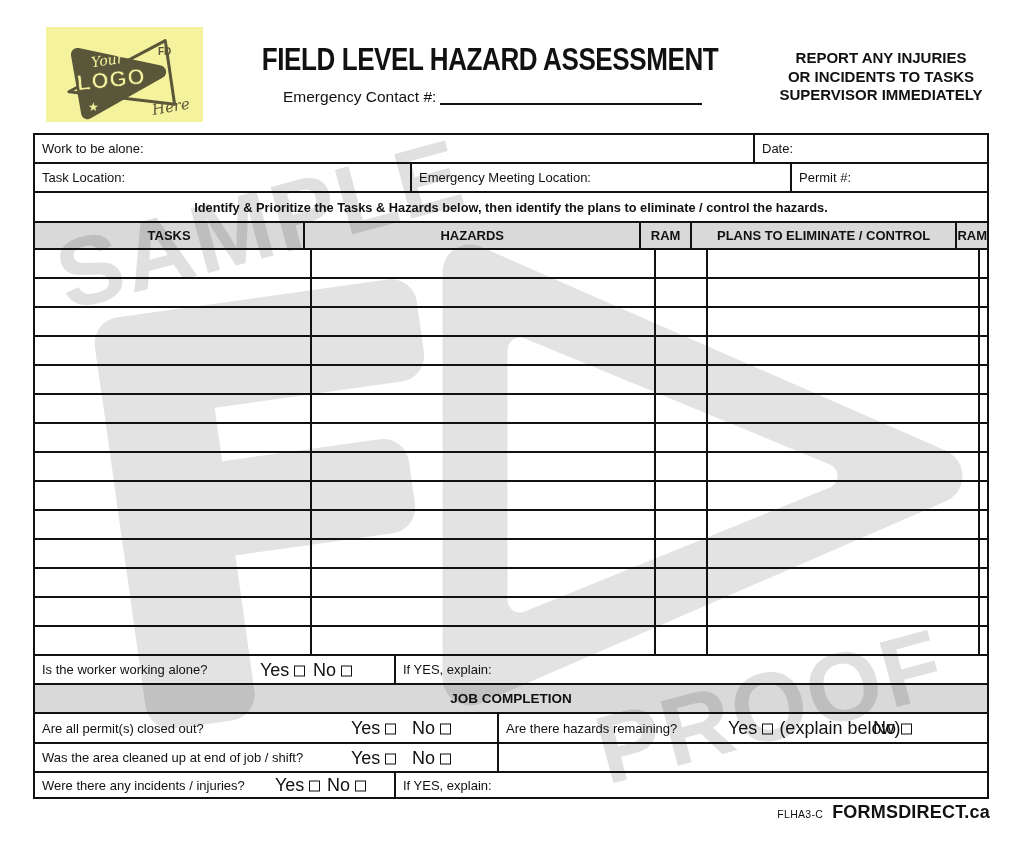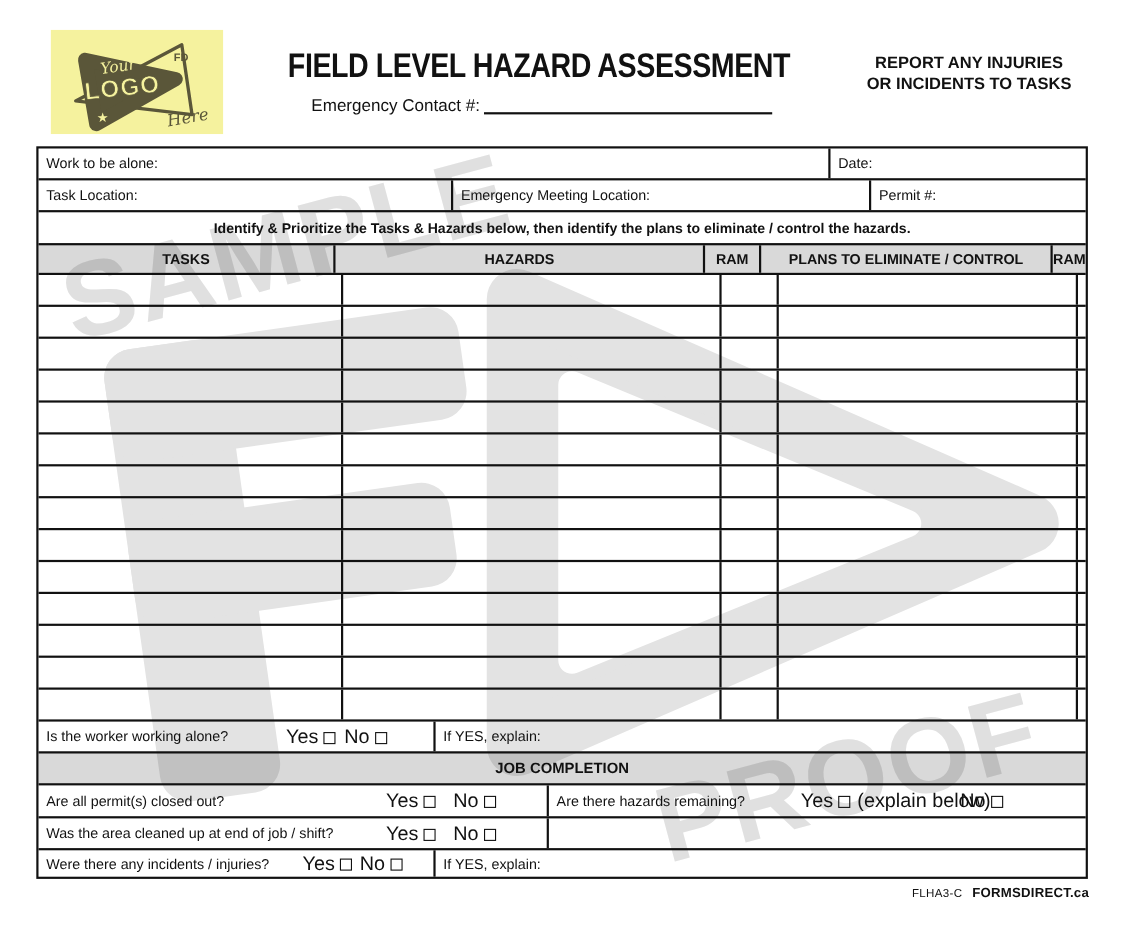--- a/index.html
+++ b/index.html
@@ -36,21 +36,21 @@
   .w234{width:234px}.w375{width:375px}.w380{width:380px}
   .w359{width:359px}.w462{width:462px}
   
   .yn{position:absolute;top:50%;transform:translateY(-50%);white-space:nowrap;font-size:18px}
   .cb{display:inline-block;width:11px;height:11px;border:1.6px solid var(--ink,#111);
       margin-left:5px;vertical-align:-1px;background:transparent}
   .suffix{margin-left:6px}
   
   #footer{right:34px;top:802px;z-index:1;text-align:right;white-space:nowrap}
   #footer .code{font-size:10.5px;letter-spacing:.3px}
-  #footer .brand{font-size:12px;font-weight:700;margin-left:9px;letter-spacing:.2px}
+  #footer .brand{font-size:18px;font-weight:700;margin-left:9px;letter-spacing:.2px}
 </style>
 </head>
 <body>
 
 <svg id="watermark" viewBox="0 0 1024 843">
   <g fill="#e3e3e3">
     <g transform="rotate(-8 270 500)">
       <rect x="118" y="298" width="110" height="415" rx="26"></rect>
       <rect x="118" y="298" width="325" height="103" rx="26"></rect>
       <rect x="118" y="455" width="295" height="95" rx="26"></rect>
@@ -75,20 +75,21 @@
 
 <div id="title" class="abs">FIELD LEVEL HAZARD ASSESSMENT</div>
 
 <div id="emerg" class="abs">
   <span>Emergency Contact #:</span><span class="fill-line"></span>
 </div>
 
 <div id="warning" class="abs">
   <div>REPORT ANY INJURIES</div>
   <div>OR INCIDENTS TO TASKS</div>
+  <div>SUPERVISOR IMMEDIATELY</div>
 </div>
 
 <div id="sheet" class="abs">
 
   <div class="row first h27">
     <div class="cell fx">
       <span>Work to be alone:</span>
     </div>
     <div class="cell bl w234">
       <span>Date:</span>

